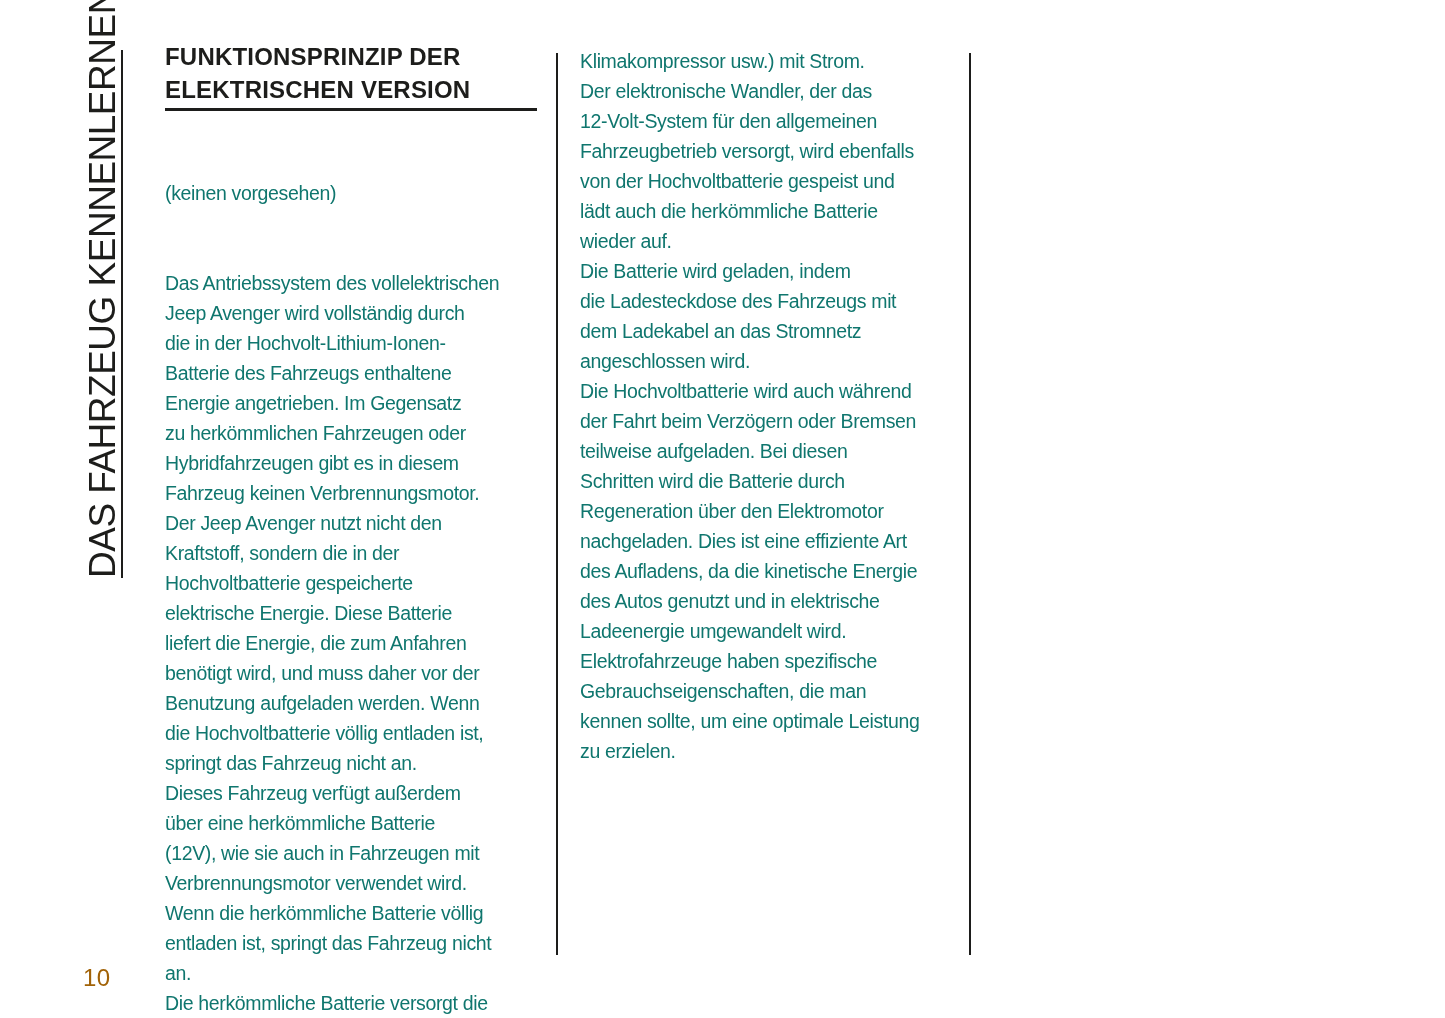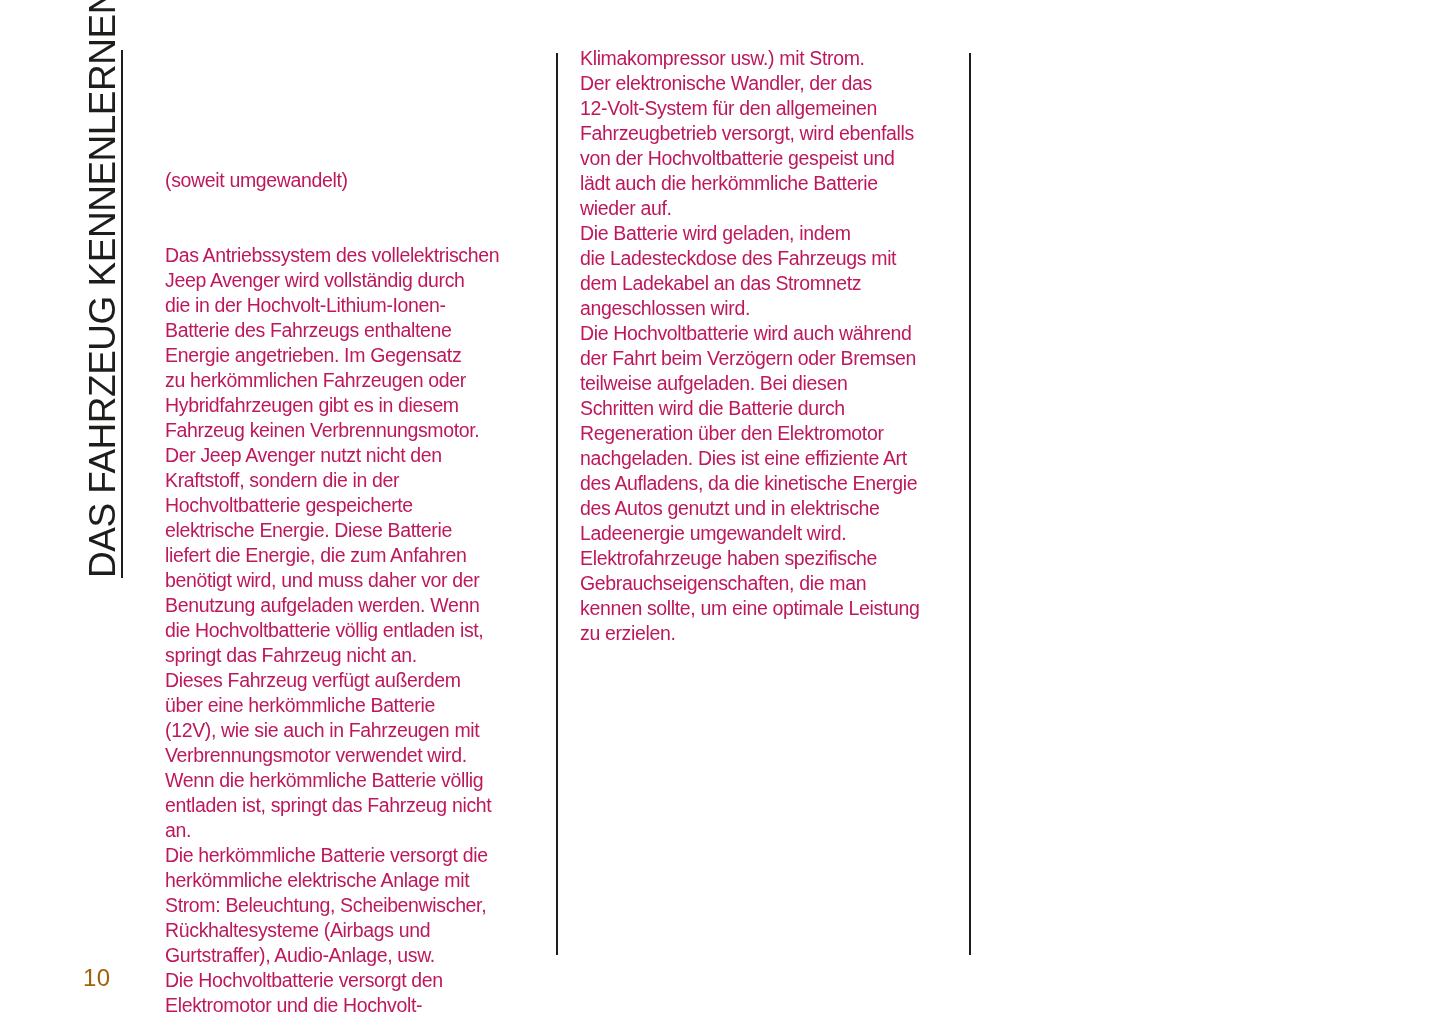--- a/index.html
+++ b/index.html
@@ -47,24 +47,24 @@
     font-size: 24px;
     line-height: 33px;
     letter-spacing: 0.2px;
     white-space: pre;
     border-bottom: 3px solid #1d1d1b;
     padding-bottom: 2px;
   }
   .body-col {
     position: absolute;
     font-size: 19.5px;
-    line-height: 25px;
+    line-height: 30px;
     letter-spacing: -0.35px;
     white-space: pre;
-    color: #be185d;
+    color: #0f766e;
   }
   .left-col  { left: 165px; top: 118px; width: 392px; }
   .right-col { left: 580px; top: 46px;  width: 392px; }
   .divider {
     position: absolute;
     top: 53px;
     width: 1.5px;
     height: 902px;
     background: #1d1d1b;
   }
@@ -82,23 +82,25 @@
 </style>
 </head>
 <body>
 
 <div class="page">
 
   <div class="sidebar-label">DAS FAHRZEUG KENNENLERNEN</div>
 
   <div class="sidebar-rule"></div>
 
+  <div class="heading">FUNKTIONSPRINZIP DER
+ELEKTRISCHEN VERSION</div>
 
   <div class="body-col left-col">
-    <div>(soweit umgewandelt)</div>
+    <div>(keinen vorgesehen)</div>
     <div>Das Antriebssystem des vollelektrischen
 Jeep Avenger wird vollständig durch
 die in der Hochvolt-Lithium-Ionen-
 Batterie des Fahrzeugs enthaltene
 Energie angetrieben. Im Gegensatz
 zu herkömmlichen Fahrzeugen oder
 Hybridfahrzeugen gibt es in diesem
 Fahrzeug keinen Verbrennungsmotor.
 Der Jeep Avenger nutzt nicht den
 Kraftstoff, sondern die in der

